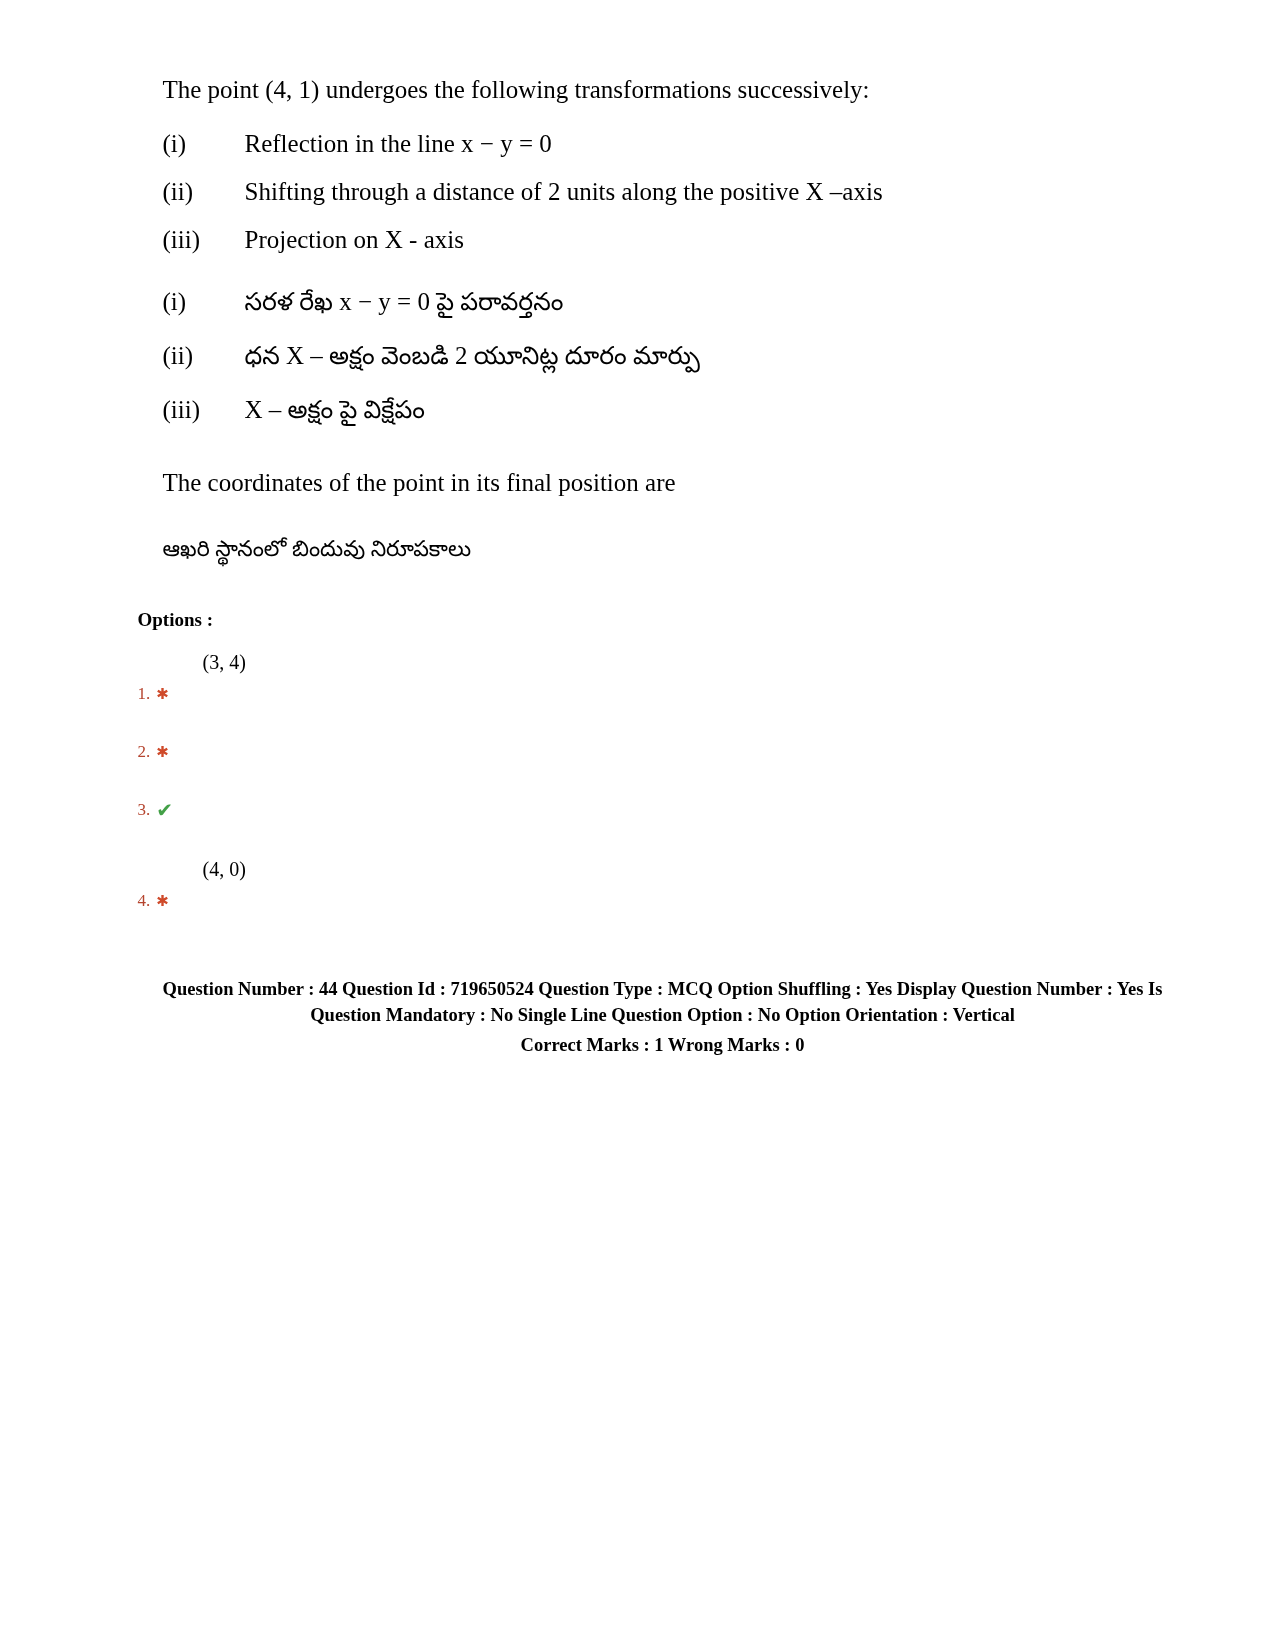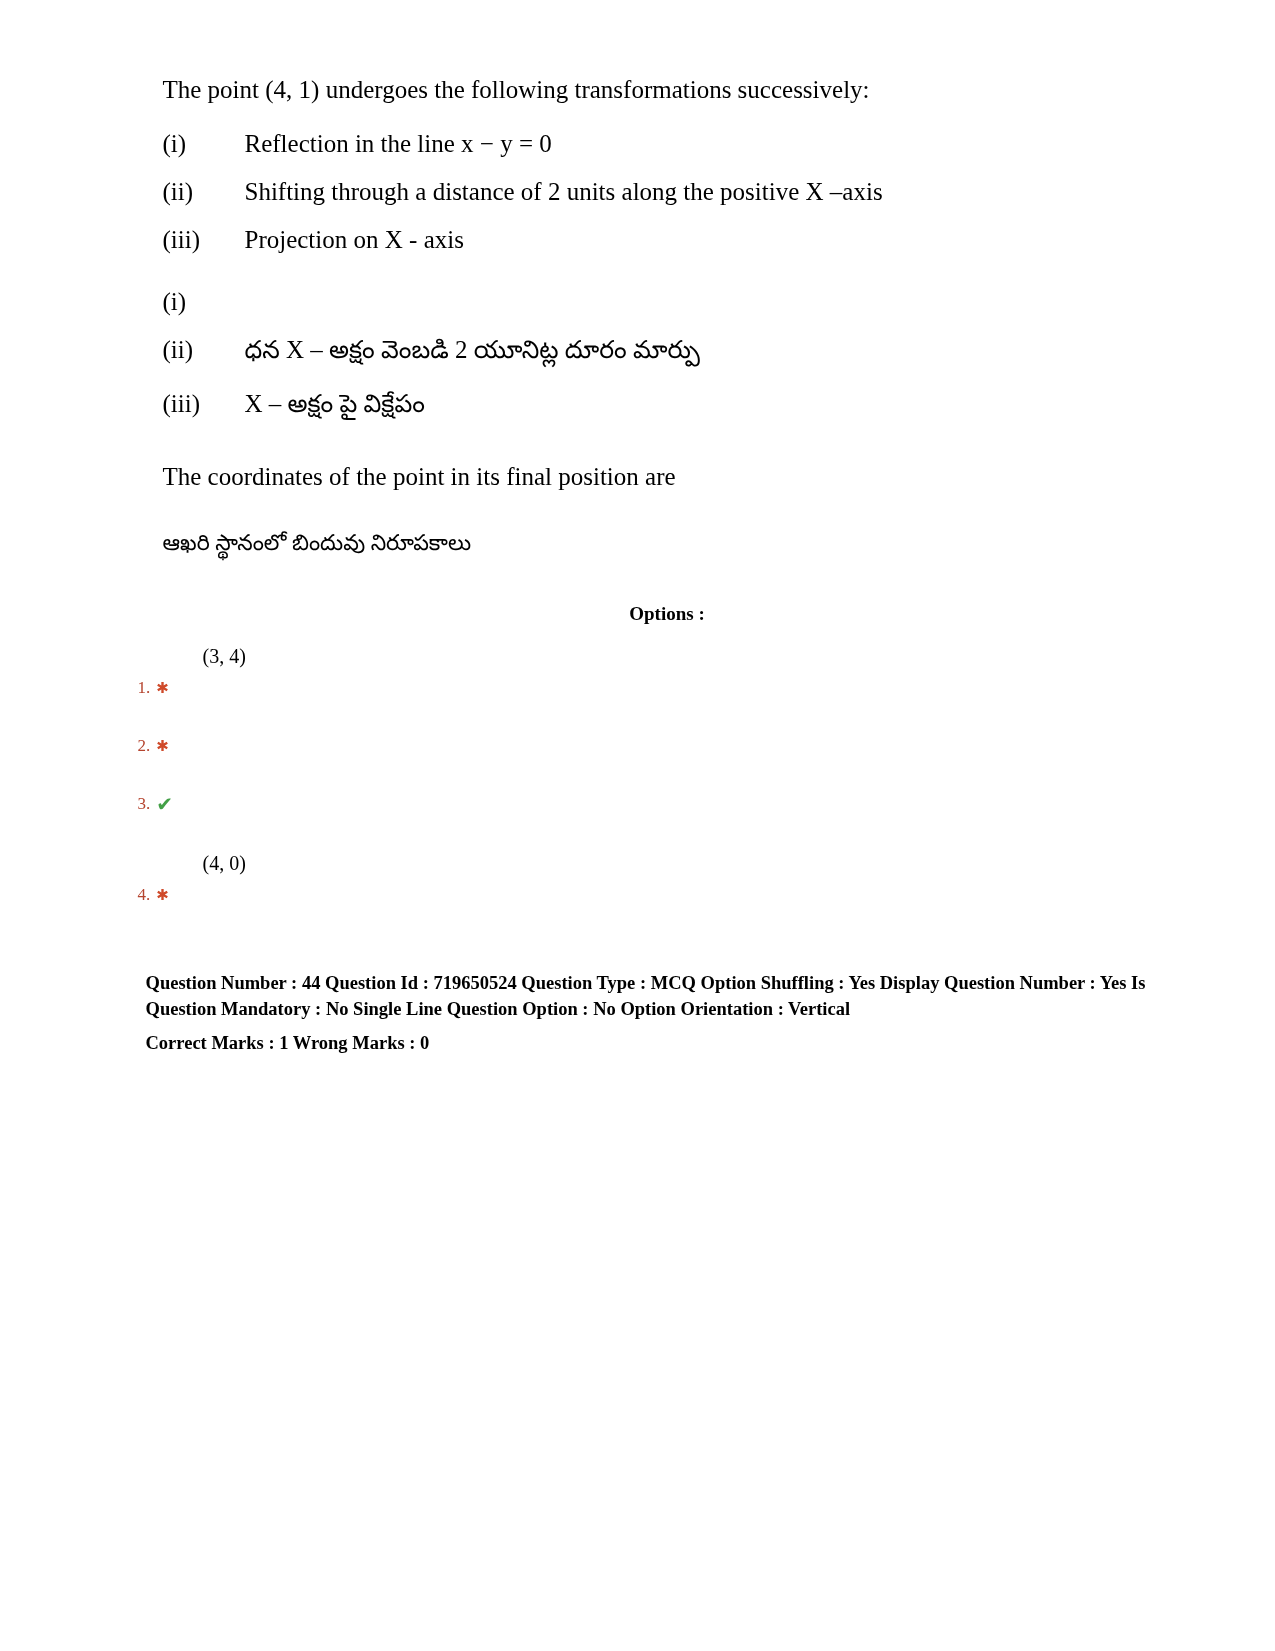--- a/index.html
+++ b/index.html
@@ -43,21 +43,20 @@
     margin-bottom: 10px;
     margin-top: 39px;
   }
   .closing.telugu { font-size: 22px; }
   .options-heading {
     font-family: "Liberation Serif", serif;
     font-weight: bold;
     font-size: 19px;
     margin-top: 42px;
     margin-bottom: 20px;
-    text-align: center;
   }
   .option { margin-bottom: 38px; }
   .option-value {
     font-size: 20px;
     padding-left: 65px;
   }
   .option-marker {
     margin-top: 10px;
     font-size: 17px;
     display: flex;
@@ -68,21 +67,21 @@
   .mark { font-family: "DejaVu Sans", sans-serif; line-height: 1; }
   .mark.wrong   { color: #cf4a2a; font-size: 15px; }
   .mark.correct { color: #43a047; font-size: 20px; }
   .footer {
     margin-top: 66px;
     max-width: 1050px;
     font-weight: bold;
     font-size: 18.5px;
     line-height: 1.4;
   }
-  .footer p { margin: 8px; }
+  .footer p { margin: 0; text-align: center; }
   .footer .footer-line2 { margin-top: 4px; }
 </style>
 </head>
 <body>
 
 <div class="page">
   <main class="content">
 
     <p class="line intro">The point (4, 1) undergoes the following transformations successively:</p>
 
@@ -99,20 +98,21 @@
         <span class="qnum">(iii)</span>
         <span class="qtext">Projection on X - axis</span>
       </div>
     </div>
 
     <div class="telugu-block">
 
       <div class="qlist">
         <div class="qitem">
           <span class="qnum">(i)</span>
+          <span class="qtext">సరళ రేఖ x − y = 0 పై పరావర్తనం</span>
         </div>
         <div class="qitem">
           <span class="qnum">(ii)</span>
           <span class="qtext">ధన X – అక్షం వెంబడి 2 యూనిట్ల దూరం మార్పు</span>
         </div>
         <div class="qitem">
           <span class="qnum">(iii)</span>
           <span class="qtext">X – అక్షం పై విక్షేపం</span>
         </div>
       </div>

